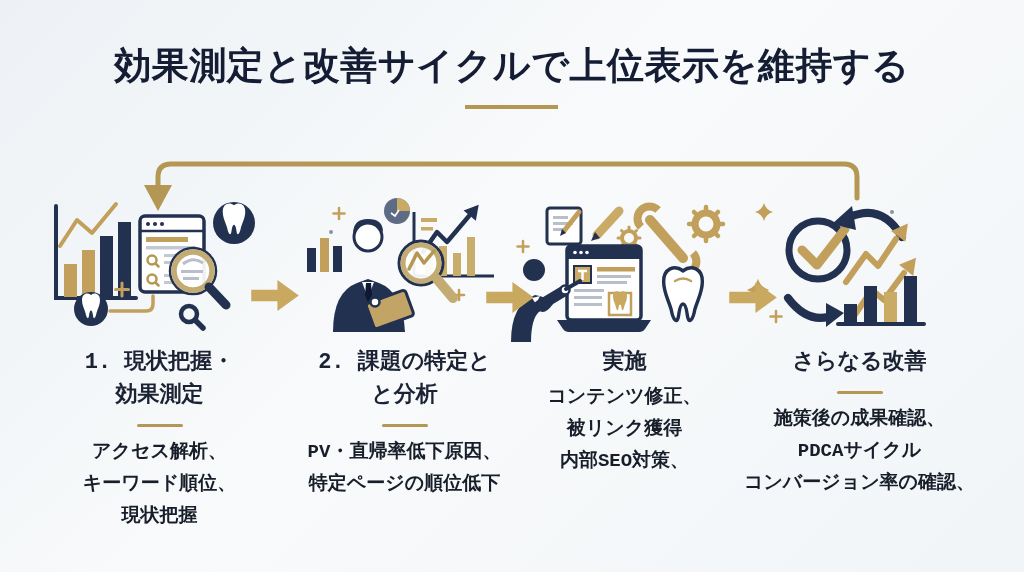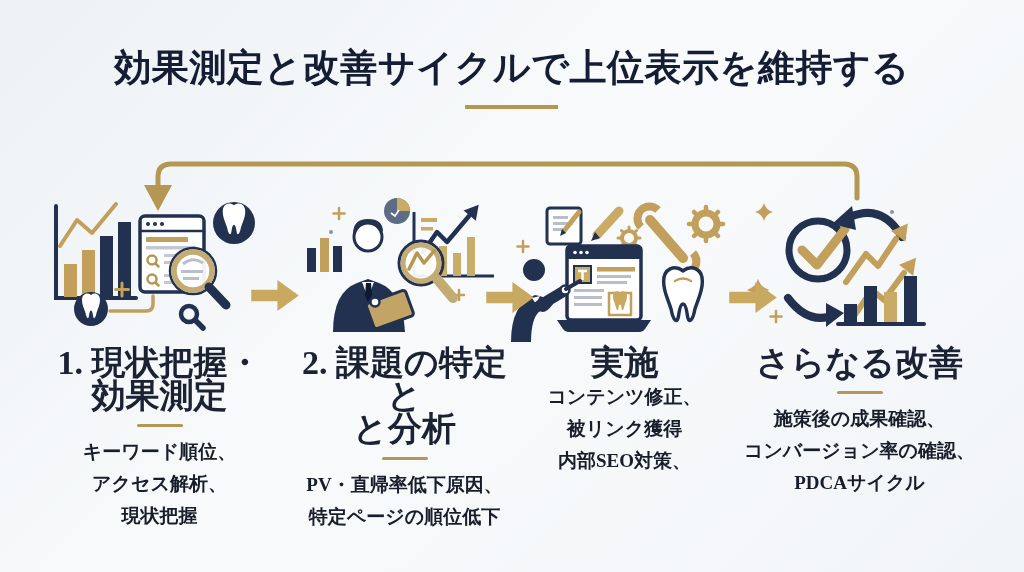--- a/index.html
+++ b/index.html
@@ -1,29 +1,29 @@
 <!DOCTYPE html>
 <html lang="ja"><head>
 <meta charset="utf-8">
 <style>
   html,body{margin:0;padding:0;}
   .canvas{
     position:relative;width:1024px;height:572px;overflow:hidden;
     background:linear-gradient(135deg,#edf1f5 0%,#f8fafb 45%,#f2f5f8 100%);
-    font-family:Liberation Serif, serif;
+    font-family:Liberation Mono, monospace;
   }
   .title{
     position:absolute;top:46px;left:0;width:100%;text-align:center;
     font-size:37px;font-weight:900;color:#141d33;letter-spacing:.5px;line-height:1.2;
   }
   .title-underline{position:absolute;top:105px;left:465px;width:93px;height:4px;background:#b49752;}
   .overlay{position:absolute;left:0;top:0;width:1024px;height:572px;pointer-events:none;}
   .step{position:absolute;top:190px;width:235px;text-align:center;}
   .step .illus{display:block;width:235px;height:152px;}
-  .heading{font-size:34px;font-weight:800;color:#1a2233;line-height:33px;margin-top:4px;}
+  .heading{font-size:22px;font-weight:800;color:#1a2233;line-height:33px;margin-top:4px;}
   .heading span{display:block;}
   .divider{width:46px;height:3px;background:#b49752;margin:12px auto 9px;border-radius:2px;}
   .body-text{font-size:19px;font-weight:700;color:#171e2a;line-height:32px;margin-top:2px;}
   .body-text span{display:block;white-space:nowrap;}
   .no-divider .body-text{}
   .flow-arrow{position:absolute;width:49px;height:33px;}
 </style>
 </head>
 <body>
 
@@ -91,22 +91,22 @@
         <circle cx="147" cy="124" r="8" fill="none" stroke="#223150" stroke-width="4.5"></circle>
         <line x1="153.5" y1="130.5" x2="161" y2="138" stroke="#223150" stroke-width="5.5" stroke-linecap="round"></line>
       </g>
     </svg>
     <div class="heading">
       <span>1. 現状把握・</span>
       <span>効果測定</span>
     </div>
     <div class="divider"></div>
     <div class="body-text">
+      <span>アクセス解析、</span>
       <span>キーワード順位、</span>
-      <span>アクセス解析、</span>
       <span>現状把握</span>
     </div>
   </div>
 
   <div class="step" style="left:287px;">
     <svg class="illus" viewBox="0 0 235 152">
       <g>
         <rect x="20" y="58" width="9" height="24" fill="#223150"></rect>
         <rect x="33" y="48" width="9" height="34" fill="#c2a05c"></rect>
         <rect x="46" y="56" width="9" height="26" fill="#223150"></rect>
@@ -292,22 +292,22 @@
         <rect x="162" y="86" width="13" height="48" fill="#223150"></rect>
         <line x1="96" y1="134" x2="182" y2="134" stroke="#223150" stroke-width="4" stroke-linecap="round"></line>
       </g>
     </svg>
     <div class="heading">
       <span>さらなる改善</span>
     </div>
     <div class="divider"></div>
     <div class="body-text">
       <span>施策後の成果確認、</span>
+      <span>PDCAサイクル</span>
       <span>コンバージョン率の確認、</span>
-      <span>PDCAサイクル</span>
     </div>
   </div>
 
   <svg class="flow-arrow" style="left:251px;top:279px;" viewBox="0 0 50 34">
     <polygon points="0,11 27,11 27,1 49,17 27,33 27,23 0,23" fill="#c9a85f"></polygon>
   </svg>
   <svg class="flow-arrow" style="left:486px;top:281px;" viewBox="0 0 50 34">
     <polygon points="0,11 27,11 27,1 49,17 27,33 27,23 0,23" fill="#c9a85f"></polygon>
   </svg>
   <svg class="flow-arrow" style="left:729px;top:281px;" viewBox="0 0 50 34">

